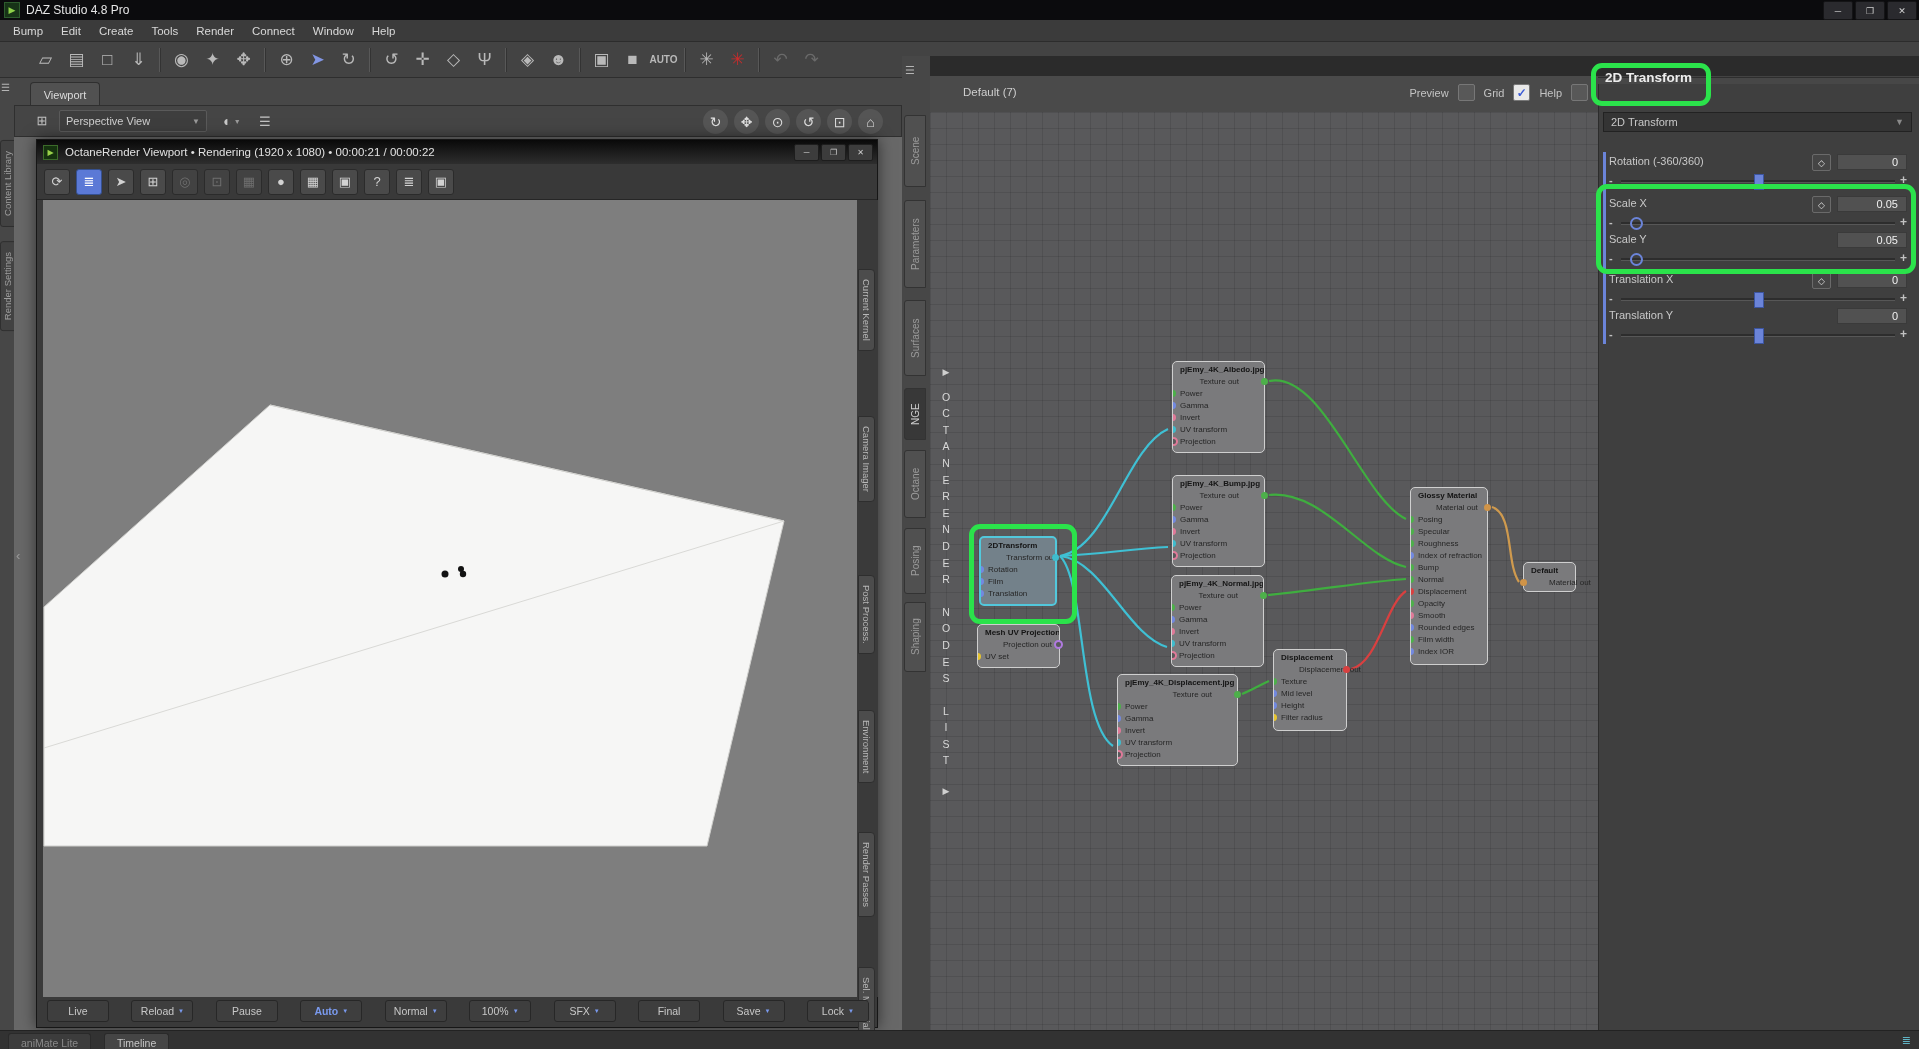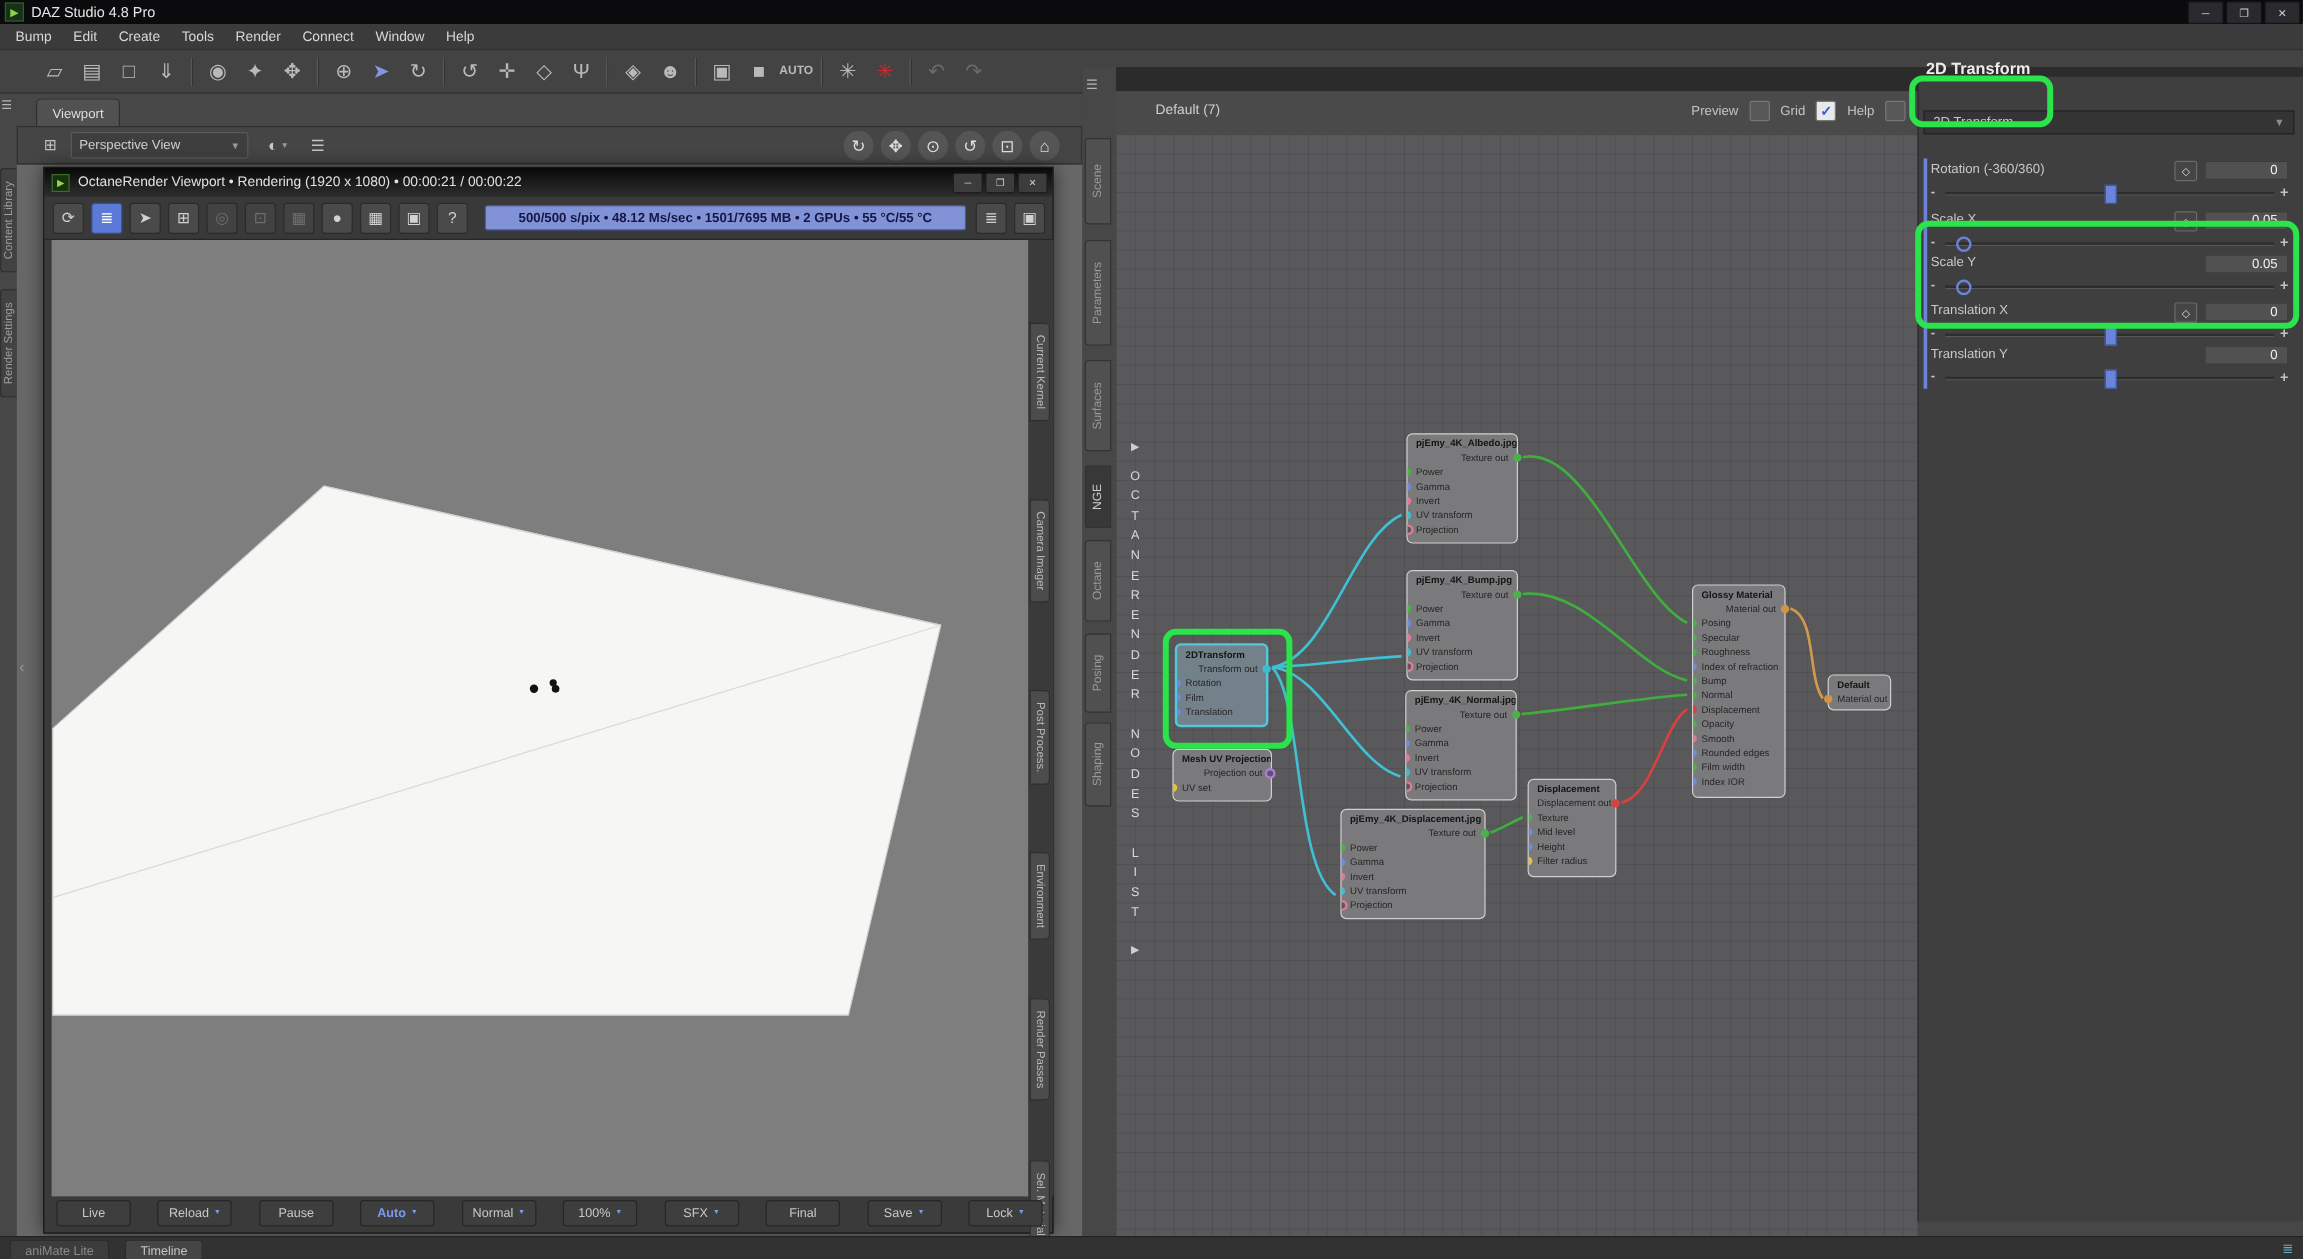--- a/index.html
+++ b/index.html
@@ -95,28 +95,28 @@
   #strip-letters .sarr{color:#cfcfcf;font-size:9px;margin:4px 0 8px 0;}
   #strip-letters .sarr.b{margin:14px 0 0 0;}
   #strip-letters .sgap{height:16px;}
   #wires{position:absolute;left:0;top:0;pointer-events:none;}
   .wire{fill:none;stroke-width:2.2px;}
   .wc{stroke:#3fc0d4;} .wg{stroke:#3fae3f;} .wr{stroke:#d94040;} .wo{stroke:#cf9a4e;}
   .node{position:absolute;background:#7a7a7c;border:1px solid #cfcfcf;border-radius:5px;box-sizing:border-box;
     font-size:8px;color:#262626;padding:1px 0;}
   .node.sel{border:2px solid #52c8dc;background:#73818a;}
   .nt{font-weight:bold;color:#141414;line-height:13px;padding:0 7px;white-space:nowrap;overflow:hidden;}
-  .no{position:relative;text-align:right;line-height:12px;padding:0 7px;white-space:nowrap;}
+  .no{position:relative;text-align:right;line-height:12px;padding:0 25px;white-space:nowrap;}
   .no.left{text-align:left;}
   .ni{position:relative;line-height:12px;padding:0 7px;white-space:nowrap;overflow:hidden;}
   .dot{position:absolute;width:7px;height:7px;border-radius:50%;top:2px;}
   .ni .dot{left:-4px;} .no .dot{right:-4px;} .no.left .dot{left:-4px;right:auto;}
   .dot.hollow{background:#59595b !important;border:2px solid;width:5px;height:5px;top:1px;}
   
-  #tpanel{position:absolute;left:1598px;top:64px;width:321px;height:954px;background:#3f3f3f;border-left:1px solid #2c2c2c;}
+  #tpanel{position:absolute;left:1598px;top:84px;width:321px;height:954px;background:#3f3f3f;border-left:1px solid #2c2c2c;}
   #tp-title{position:absolute;left:6px;top:-14px;color:#ececec;font-size:13.5px;font-weight:bold;}
   #tp-dropdown{position:absolute;left:4px;top:28px;width:309px;height:20px;background:#343434;border:1px solid #222;
     color:#c8c8c8;font-size:11px;display:flex;align-items:center;justify-content:space-between;padding:0 7px;box-sizing:border-box;}
   #tp-dropdown .car{color:#8a8a8a;font-size:9px;}
   #tp-accent{position:absolute;left:4px;top:68px;width:3px;height:192px;background:#6b84d9;}
   .prow{position:absolute;left:10px;width:300px;height:36px;}
   .p-label{position:absolute;left:0;top:1px;color:#c8c8c8;font-size:11px;}
   .p-diamond{position:absolute;right:78px;top:0;width:17px;height:15px;border:1px solid #6a6a6a;border-radius:2px;
     color:#ddd;font-size:9px;display:flex;align-items:center;justify-content:center;background:#454545;}
   .p-value{position:absolute;right:2px;top:0;width:70px;height:16px;background:#515151;border:1px solid #3a3a3a;
@@ -240,21 +240,20 @@
         <span class="ot-btn">➤</span>
         <span class="ot-btn">⊞</span>
         <span class="ot-btn dis">◎</span>
         <span class="ot-btn dis">⊡</span>
         <span class="ot-btn dis">▦</span>
         <span class="ot-btn">●</span>
         <span class="ot-btn">▦</span>
         <span class="ot-btn">▣</span>
         <span class="ot-btn">?</span>
       </span>
-    <div id="oct-stats">500/500 s/pix • 48.12 Ms/sec • 1501/7695 MB • 2 GPUs • 55 °C/55 °C</div>
     <span id="ot-right" style="display:flex;">
         <span class="ot-btn">≣</span>
         <span class="ot-btn">▣</span>
       </span>
   </div>
   <div id="oct-canvas">
     <svg width="814" height="797" viewBox="0 0 814 797">
       <polygon points="227,205 741,321 664,646 1,646 1,407" fill="#f6f6f5" stroke="#cfcfcc" stroke-width="1"></polygon>
       <line x1="1" y1="548" x2="741" y2="321" stroke="#d9d9d6" stroke-width="1"></line>
       <line x1="227" y1="205" x2="741" y2="321" stroke="#d2d2cf" stroke-width="1"></line>

